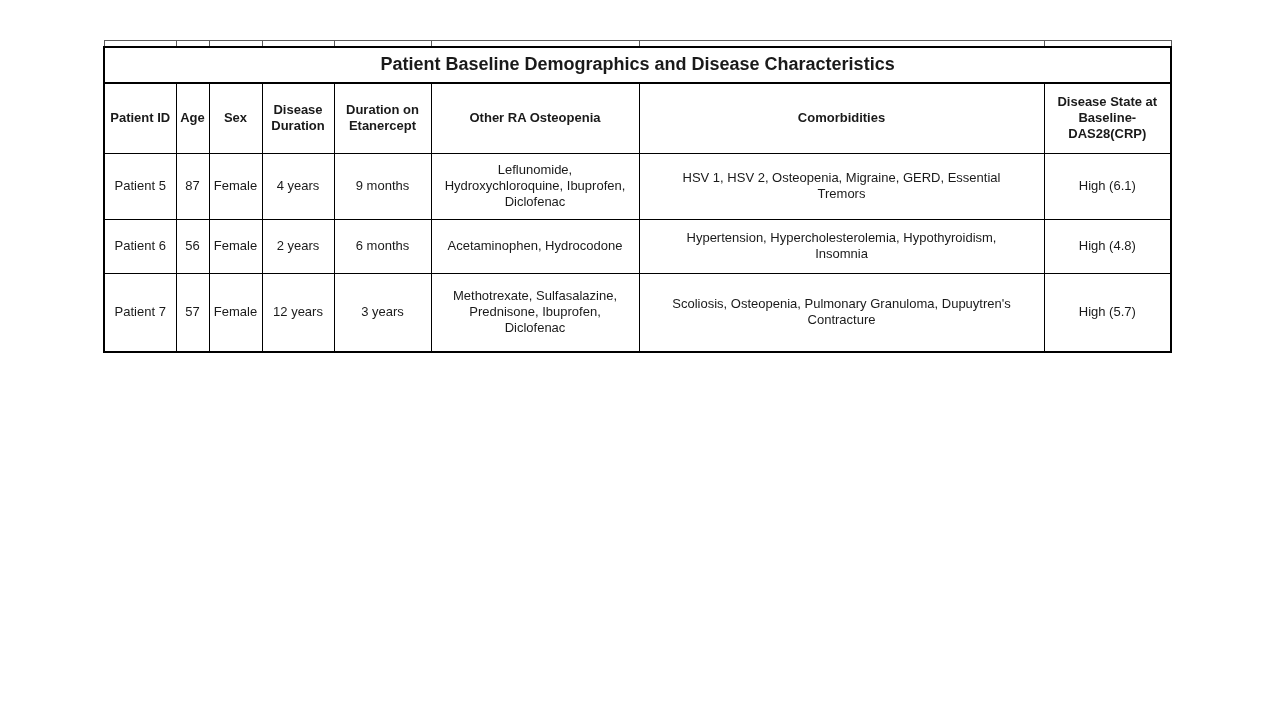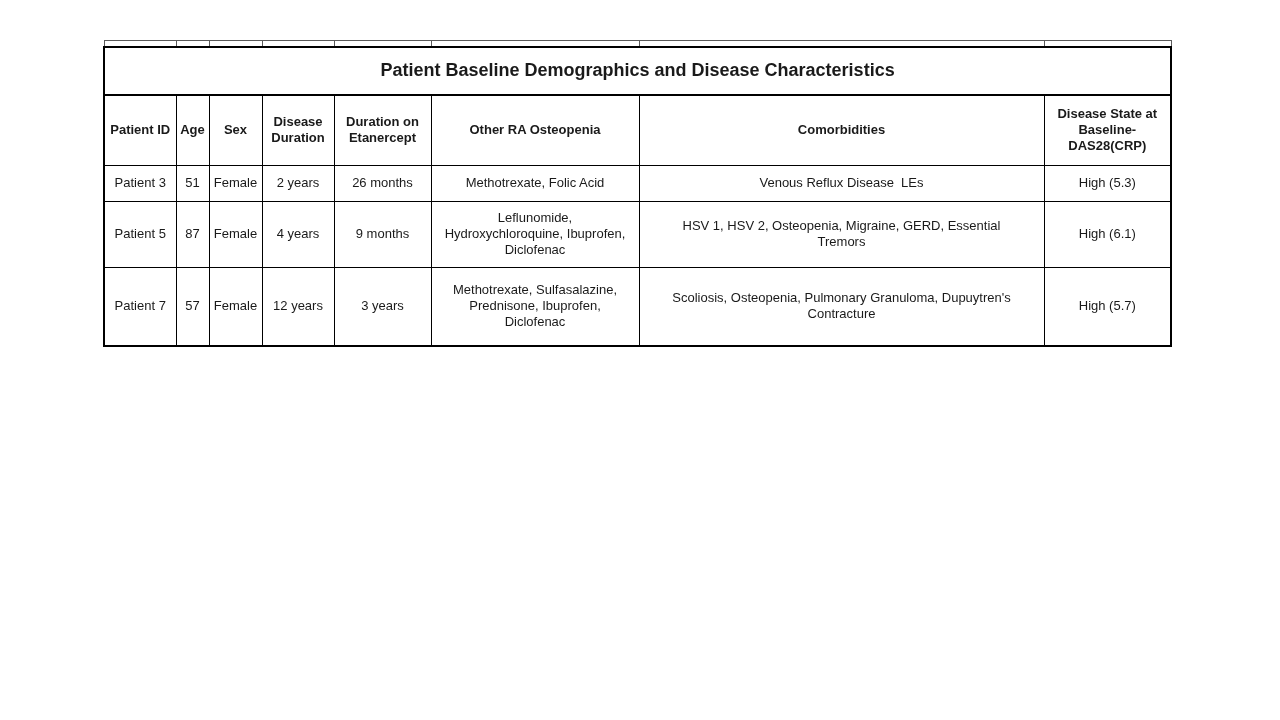--- a/index.html
+++ b/index.html
@@ -46,21 +46,21 @@
     vertical-align: middle;
     color: #1a1a1a;
     font-size: 13px;
     line-height: 1.22;
     padding: 1px 3px;
     white-space: pre-wrap;
     overflow: hidden;
     font-family: "Liberation Sans", sans-serif;
   }
   .patient-table th { font-weight: bold; }
-  tr.title-row { height: 48px; margin-top: 40px; }
+  tr.title-row { height: 36px; margin-top: 40px; }
   tr.title-row td {
     font-weight: bold;
     font-size: 18px;
     border-bottom: 2px solid #000000;
     white-space: nowrap;
   }
   tr.header-row { height: 70px; }
   tr.hr1 { height: 45px; }
   tr.hr2 { height: 46px; }
   tr.hr3 { height: 36px; }
@@ -112,46 +112,47 @@
 Etanercept</th>
       <th>Other RA Osteopenia</th>
       <th>Comorbidities</th>
       <th>Disease State at
 Baseline-
 DAS28(CRP)</th>
     </tr>
 
 
 
-    <tr class="hr3">
-      <td>Patient 3</td>
-      <td>51</td>
-      <td>Female</td>
-      <td>2 years</td>
-      <td>26 months</td>
-      <td>Methotrexate, Folic Acid</td>
-      <td>Venous Reflux Disease  LEs</td>
-      <td>High (5.3)</td>
-    </tr>
 
 
     <tr class="hr5">
       <td>Patient 5</td>
       <td>87</td>
       <td>Female</td>
       <td>4 years</td>
       <td>9 months</td>
       <td>Leflunomide,
 Hydroxychloroquine, Ibuprofen,
 Diclofenac</td>
       <td>HSV 1, HSV 2, Osteopenia, Migraine, GERD, Essential
 Tremors</td>
       <td>High (6.1)</td>
     </tr>
 
+    <tr class="hr6">
+      <td>Patient 6</td>
+      <td>56</td>
+      <td>Female</td>
+      <td>2 years</td>
+      <td>6 months</td>
+      <td>Acetaminophen, Hydrocodone</td>
+      <td>Hypertension, Hypercholesterolemia, Hypothyroidism,
+Insomnia</td>
+      <td>High (4.8)</td>
+    </tr>
 
     <tr class="hr7">
       <td>Patient 7</td>
       <td>57</td>
       <td>Female</td>
       <td>12 years</td>
       <td>3 years</td>
       <td>Methotrexate, Sulfasalazine,
 Prednisone, Ibuprofen,
 Diclofenac</td>

